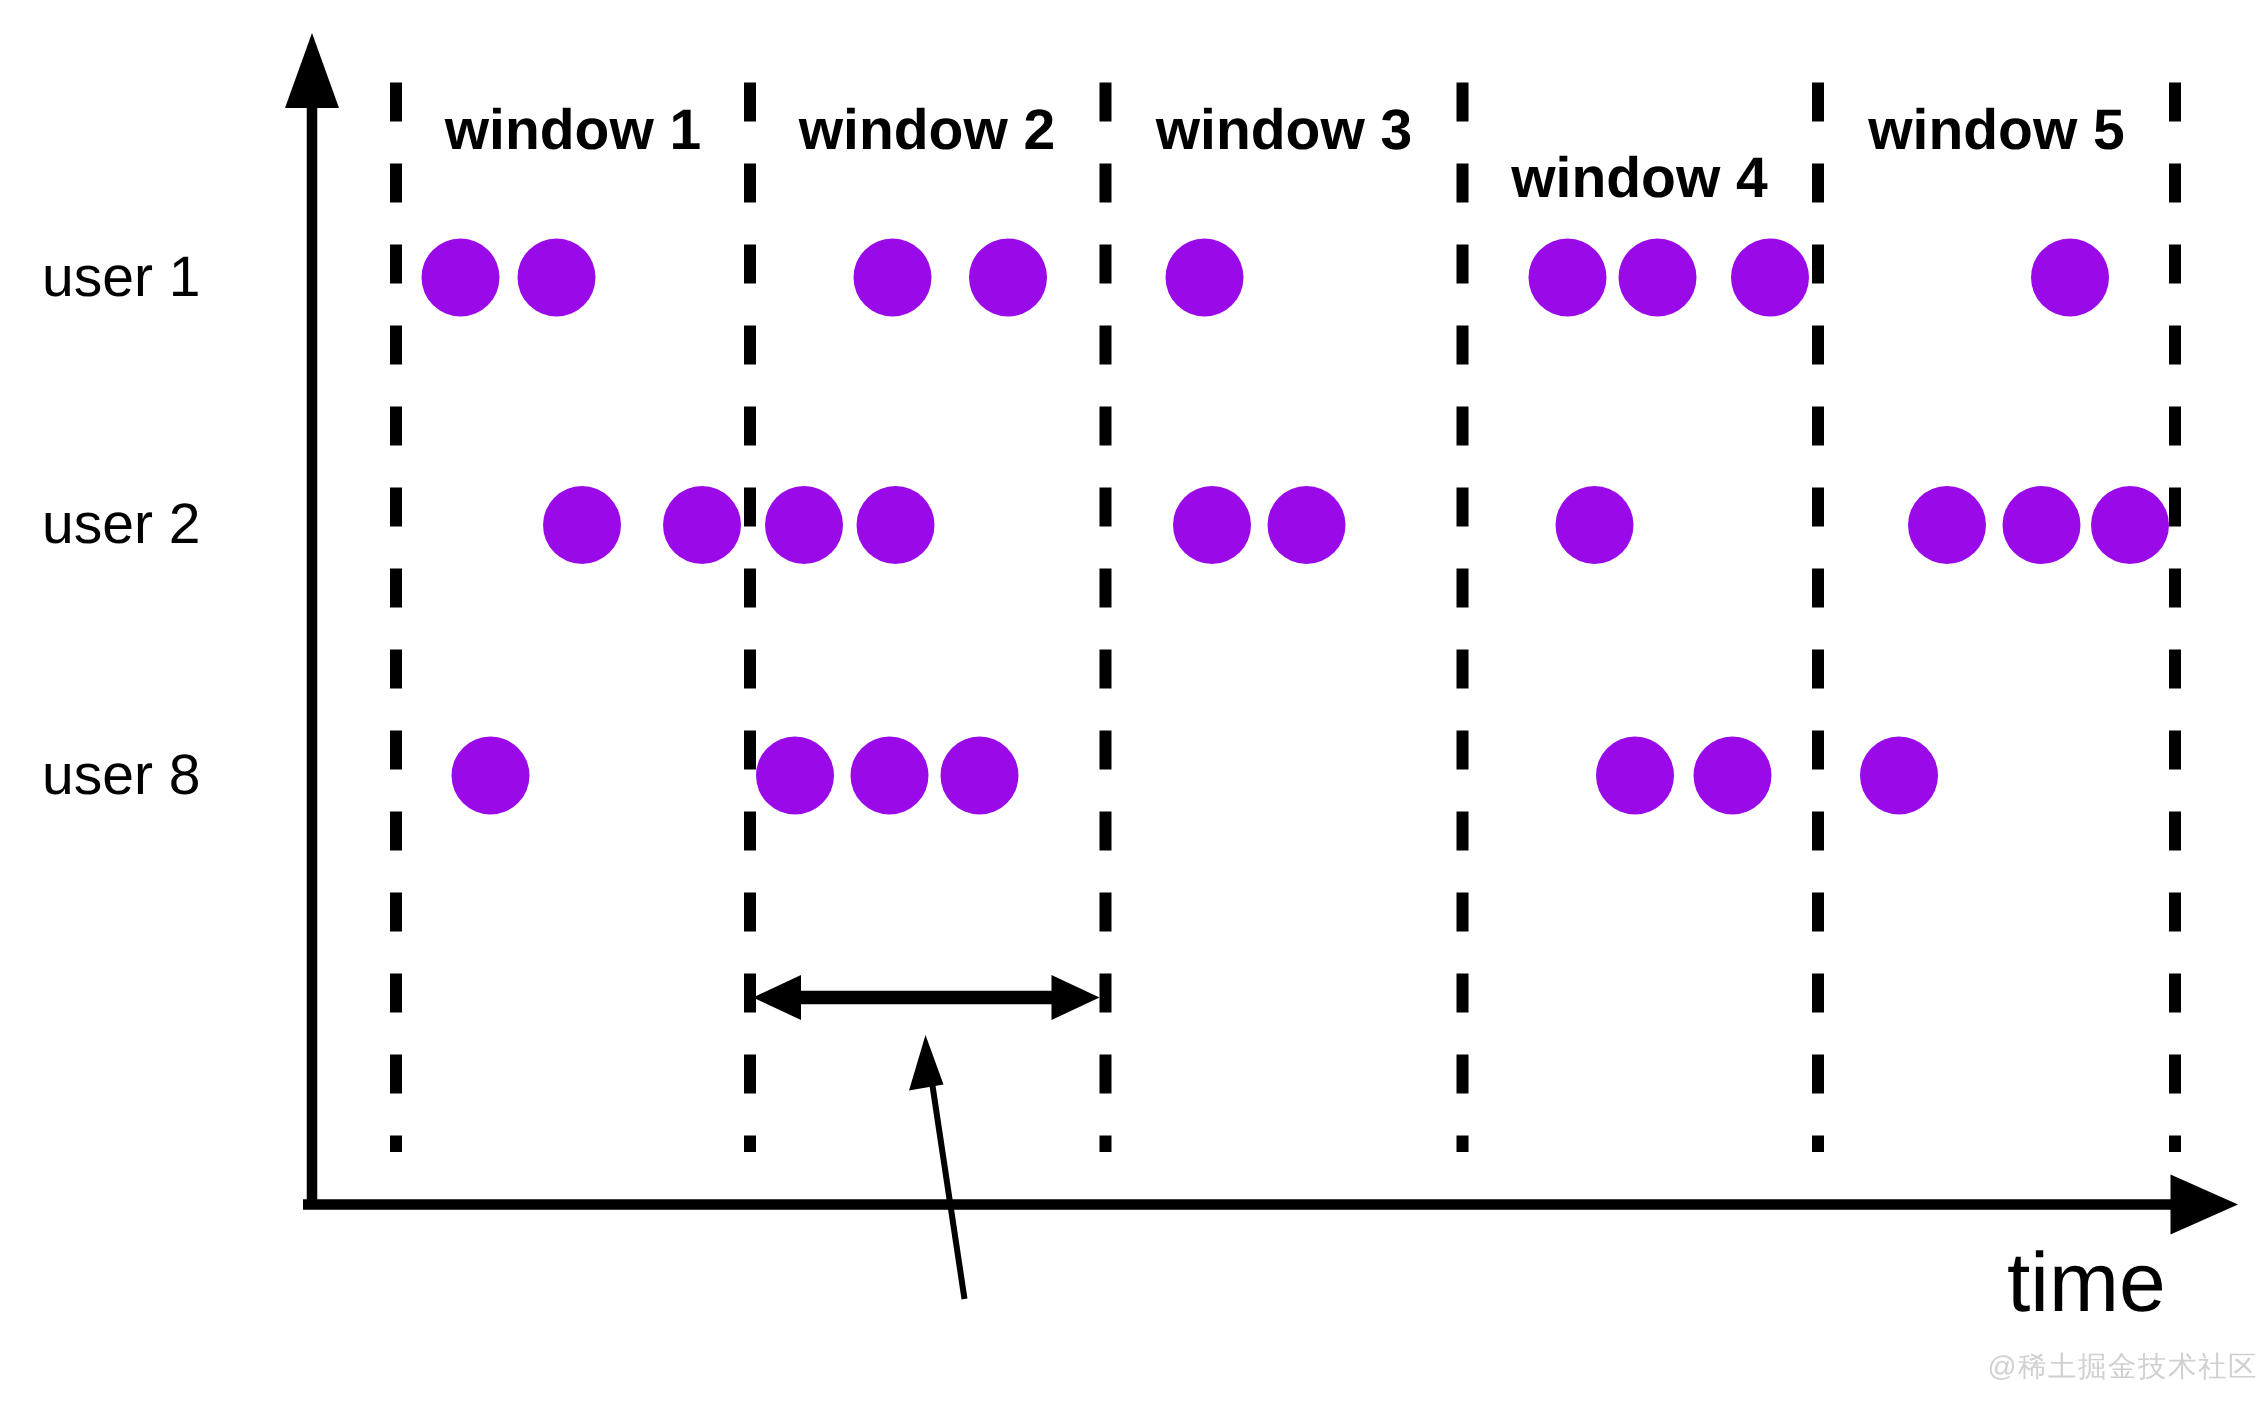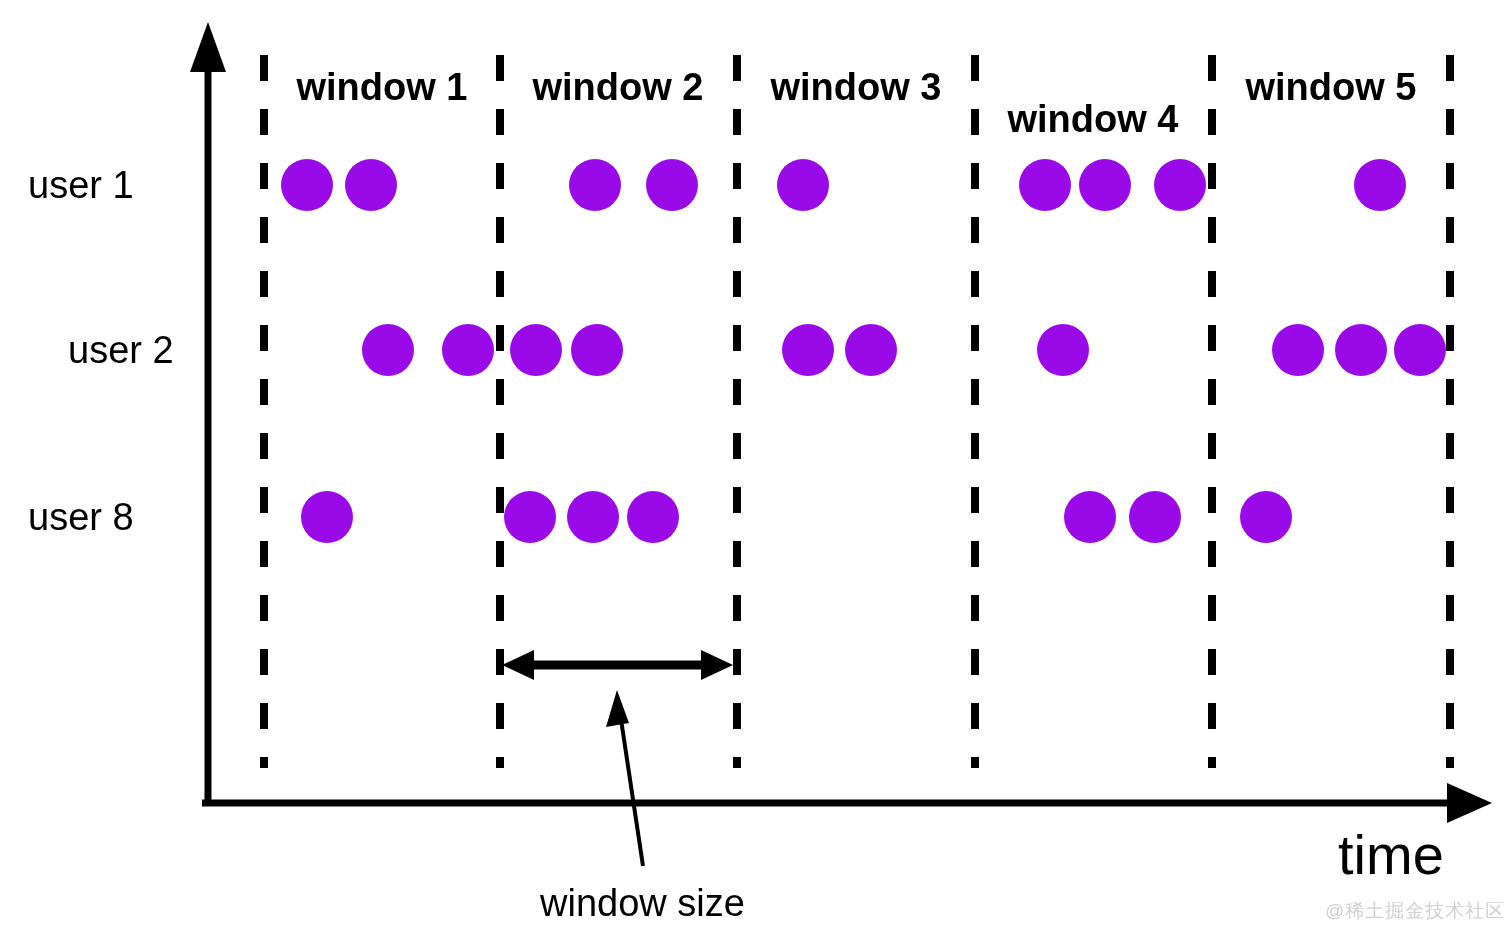--- a/index.html
+++ b/index.html
@@ -103,21 +103,21 @@
     </g>
 
     <g>
       <line x1="643" y1="866" x2="619" y2="706" stroke="#000000" stroke-width="4"></line>
       <polygon points="617,690 629,723 606,727" fill="#000000"></polygon>
     </g>
   </svg>
 
   <div id="row-label-group">
       <div class="axis-label user-label" style="left: 28px; top: 166px;">user 1</div>
-      <div class="axis-label user-label" style="left: 28px; top: 331px; margin-left: 40px;">user 2</div>
+      <div class="axis-label user-label" style="left: 28px; top: 331px;">user 2</div>
       <div class="axis-label user-label" style="left: 28px; top: 498px;">user 8</div>
     </div>
 
   <div id="window-label-group">
       <div class="axis-label window-label" style="left: 262px; top: 68px; width: 240px;">window 1</div>
       <div class="axis-label window-label" style="left: 498px; top: 68px; width: 240px;">window 2</div>
       <div class="axis-label window-label" style="left: 736px; top: 68px; width: 240px;">window 3</div>
       <div class="axis-label window-label" style="left: 973px; top: 68px; width: 240px; margin-top: 32px;">window 4</div>
       <div class="axis-label window-label" style="left: 1211px; top: 68px; width: 240px;">window 5</div>
     </div>
@@ -146,17 +146,16 @@
       <div class="event-dot" style="left: 504px; top: 491px; width: 52px; height: 52px; background: rgb(154, 10, 232);"></div>
       <div class="event-dot" style="left: 567px; top: 491px; width: 52px; height: 52px; background: rgb(154, 10, 232);"></div>
       <div class="event-dot" style="left: 627px; top: 491px; width: 52px; height: 52px; background: rgb(154, 10, 232);"></div>
       <div class="event-dot" style="left: 1064px; top: 491px; width: 52px; height: 52px; background: rgb(154, 10, 232);"></div>
       <div class="event-dot" style="left: 1129px; top: 491px; width: 52px; height: 52px; background: rgb(154, 10, 232);"></div>
       <div class="event-dot" style="left: 1240px; top: 491px; width: 52px; height: 52px; background: rgb(154, 10, 232);"></div>
     </div>
 
   <div class="axis-label time-label" style="left:1338px; top:833px;">time</div>
 
-  <div class="axis-label wsize-label" style="left:500px; top:884px; width:285px;">window size</div>
 
   <div class="watermark" style="left:1325px; top:898px;">@稀土掘金技术社区</div>
 
 </div>
 
 </body></html>

